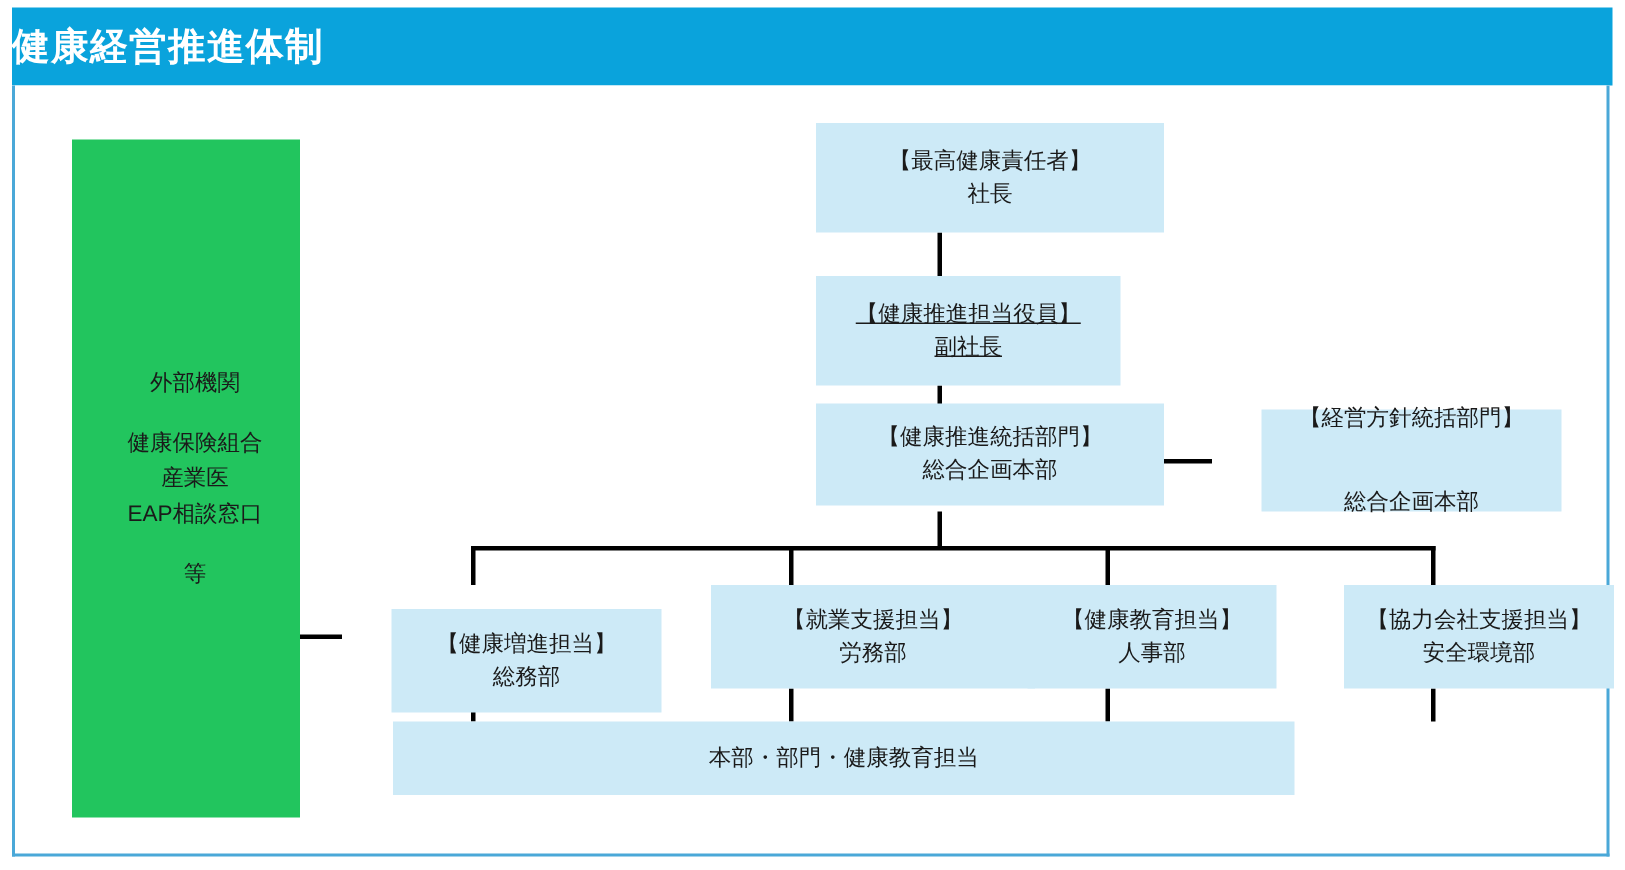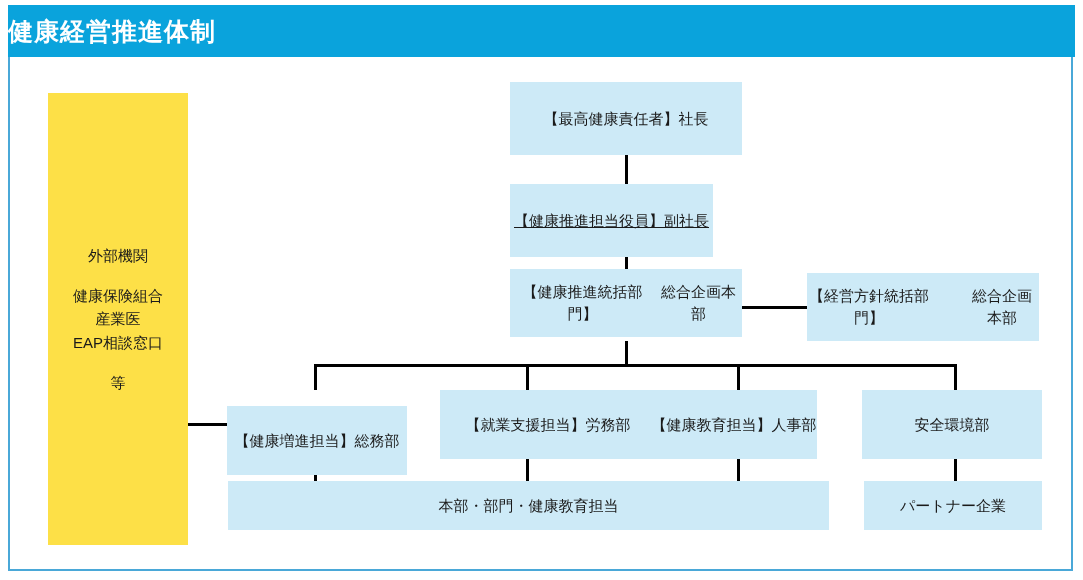--- a/index.html
+++ b/index.html
@@ -50,48 +50,50 @@
     box-sizing: border-box;
     background: #ffffff;
   }
 
   
   .node {
     position: absolute;
     background: #cdeaf7;
     box-sizing: border-box;
     display: flex;
-    flex-direction: row;
+    flex-direction: column;
     align-items: center;
     justify-content: center;
     text-align: center;
     color: #1a1a1a;
     font-size: 15px;
     line-height: 1.45;
     z-index: 3;
+    margin-left: 34px;
   }
   .node .line2 { display: block; }
 
   
   .ext-panel {
     position: absolute;
     left: 48px;
     top: 93px;
     width: 140px;
     height: 452px;
-    background: #fde047;
+    background: #22c55e;
     display: flex;
     flex-direction: column;
     align-items: center;
     justify-content: center;
     text-align: center;
     font-size: 15px;
     color: #1a1a1a;
     line-height: 1.55;
     z-index: 3;
+    padding-left: 12px;
   }
   .ext-panel .gap { height: 17px; }
 
   
   .conn {
     position: absolute;
     background: #000000;
     z-index: 1;
   }
   .conn.v { width: 3px; }
@@ -149,45 +151,43 @@
   <div class="node" style="left:510px; top:184px; width:203px; height:73px;text-decoration:underline;">
     <span>【健康推進担当役員】</span>
     <span class="line2">副社長</span>
   </div>
 
   <div class="node" style="left:510px; top:269px; width:232px; height:68px;">
     <span>【健康推進統括部門】</span>
     <span class="line2">総合企画本部</span>
   </div>
 
-  <div class="node" style="left:807px; top:273px; width:232px; height:68px;gap:34px;">
+  <div class="node" style="left:807px; top:273px; width:200px; height:68px;gap:34px;">
     <span>【経営方針統括部門】</span>
     <span class="line2">総合企画本部</span>
   </div>
 
   <div class="node" style="left:227px; top:406px; width:180px; height:69px;">
     <span>【健康増進担当】</span>
     <span class="line2">総務部</span>
   </div>
 
   <div class="node" style="left:440px; top:390px; width:216px; height:69px;">
     <span>【就業支援担当】</span>
     <span class="line2">労務部</span>
   </div>
 
   <div class="node" style="left:651px; top:390px; width:166px; height:69px;">
     <span>【健康教育担当】</span>
     <span class="line2">人事部</span>
   </div>
 
   <div class="node" style="left:862px; top:390px; width:180px; height:69px;">
+    <span>【協力会社支援担当】</span>
     <span class="line2">安全環境部</span>
   </div>
 
   <div class="node" style="left:228px; top:481px; width:601px; height:49px;">
     <span>本部・部門・健康教育担当</span>
   </div>
 
-  <div class="node" style="left:864px; top:481px; width:178px; height:49px;">
-    <span>パートナー企業</span>
-  </div>
 
 </div>
 
 </body></html>

